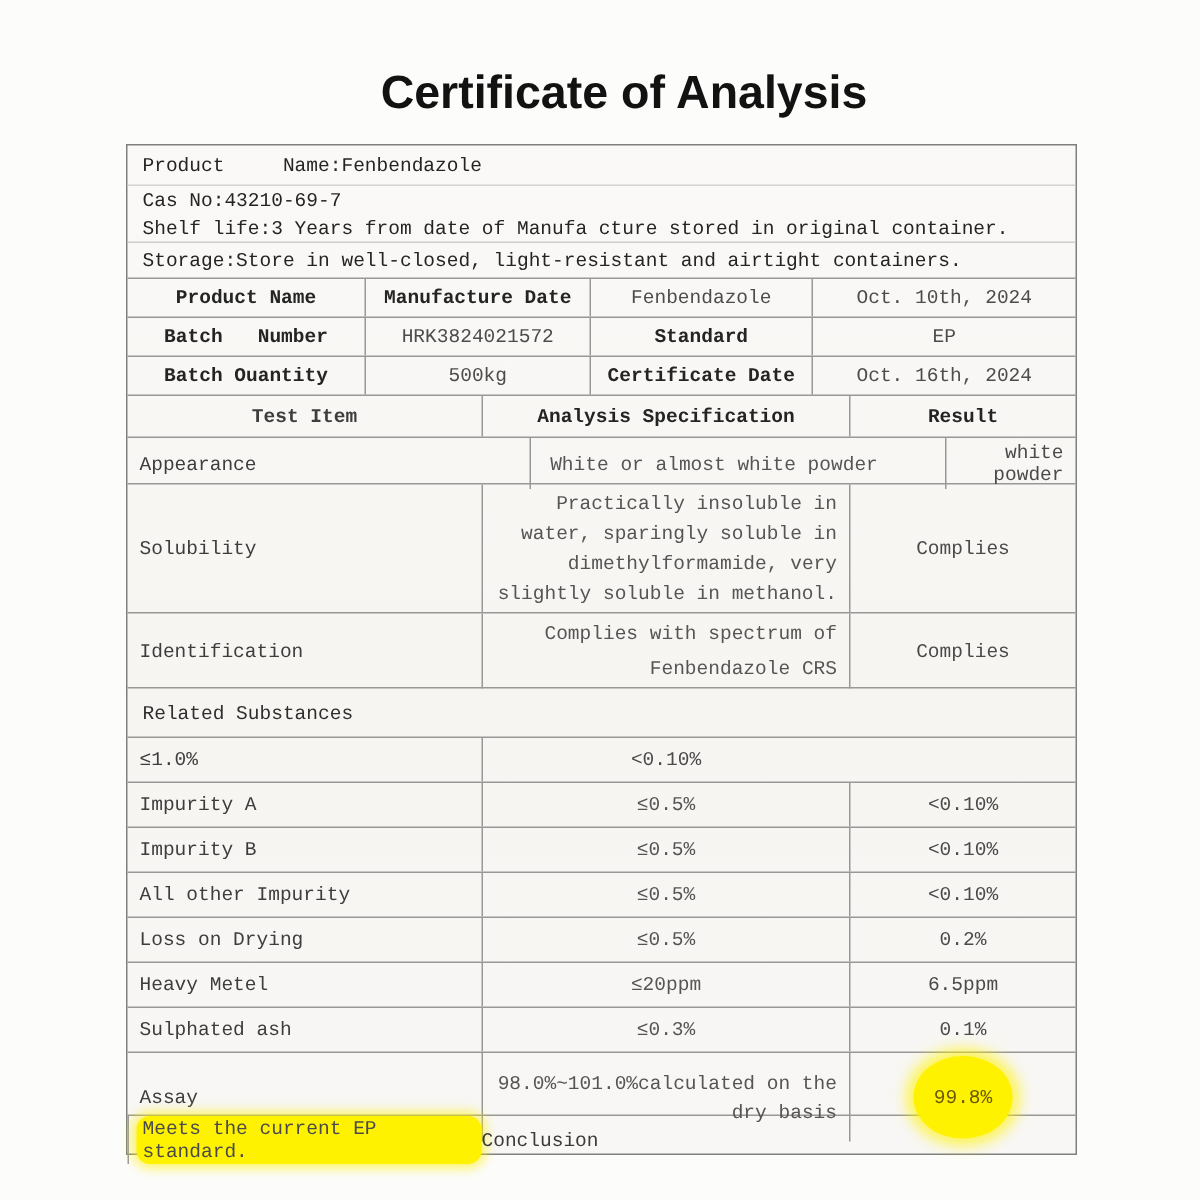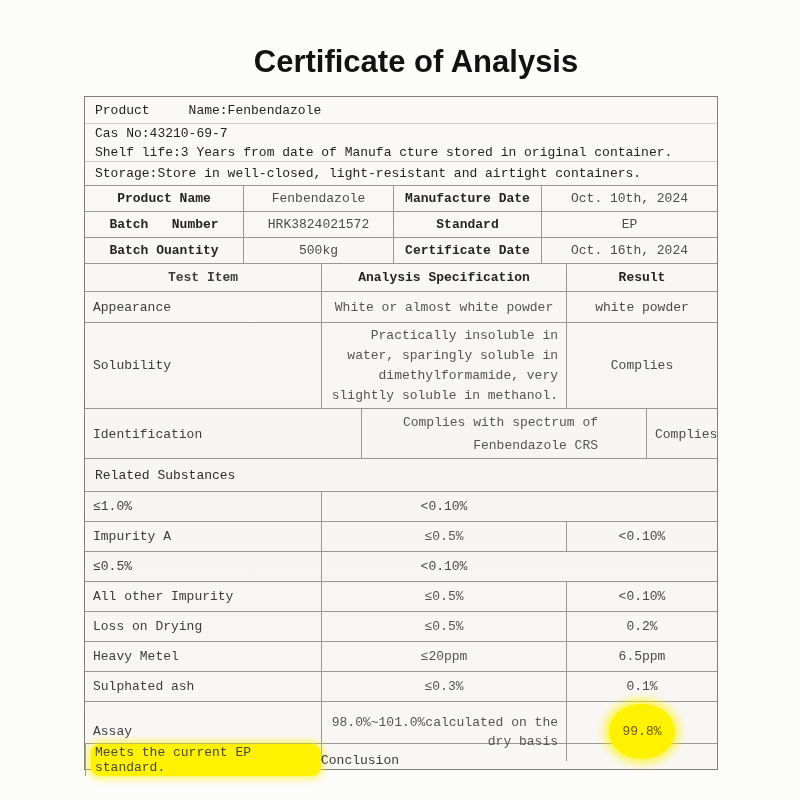--- a/index.html
+++ b/index.html
@@ -45,24 +45,24 @@
   .val { color: #4c4c4c; }
 
   
   .trow { display: grid; grid-template-columns: 236px 245px 1fr; }
   .trow > .c { border-left: 1px solid #989898; display: flex; align-items: center; justify-content: center; text-align: right; padding: 2px 8px; }
   .trow > .c:first-child { border-left: none; justify-content: flex-start; text-align: left; white-space: pre; color: #3d3d3d; }
   .thead { height: 28px; }
   .thead > .c { font-weight: 700; color: #242424; justify-content: center !important; text-align: right; }
   .spec { color: #555; }
   .res  { color: #4a4a4a; }
-  .r31 { height: 31px; }
+  .r31 { height: 31px; gap: 32px; }
   .r86 { height: 86px; }
   .r86 .spec { line-height: 20px; }
-  .r50 { height: 50px; gap: 40px; }
+  .r50 { height: 50px; }
   .r50 .spec { line-height: 23px; }
   .r42 { height: 42px; }
   .r42 .spec { line-height: 19px; }
   .r30 { height: 30px; }
 
   
   .srow { height: 33px; display: flex; align-items: center; padding-left: 10px; color: #2e2e2e; }
 
   
   .crow { display: grid; grid-template-columns: 236px 1fr; height: 25px; }
@@ -102,22 +102,22 @@
   <div class="row hb hb2">
     <span>Cas No:43210-69-7</span>
     <span>Shelf life:3 Years from date of Manufa cture stored in original container.</span>
   </div>
   <div class="row hb hb3">
     <span>Storage:Store in well-closed, light-resistant and airtight containers.</span>
   </div>
 
   <div class="row irow">
     <div class="c lab">Product Name</div>
+    <div class="c lab">Manufacture Date</div>
     <div class="c val">Fenbendazole</div>
-    <div class="c lab">Manufacture Date</div>
     <div class="c val">Oct. 10th, 2024</div>
   </div>
   <div class="row irow">
     <div class="c lab">Batch   Number</div>
     <div class="c val">HRK3824021572</div>
     <div class="c lab">Standard</div>
     <div class="c val">EP</div>
   </div>
   <div class="row irow">
     <div class="c lab">Batch Ouantity</div>
@@ -157,20 +157,21 @@
   <div class="row trow r30">
     <div class="c spec">≤1.0%</div>
     <div class="c res">&lt;0.10%</div>
   </div>
   <div class="row trow r30">
     <div class="c">Impurity A</div>
     <div class="c spec">≤0.5%</div>
     <div class="c res">&lt;0.10%</div>
   </div>
   <div class="row trow r30">
+    <div class="c">Impurity B</div>
     <div class="c spec">≤0.5%</div>
     <div class="c res">&lt;0.10%</div>
   </div>
   <div class="row trow r30">
     <div class="c">All other Impurity</div>
     <div class="c spec">≤0.5%</div>
     <div class="c res">&lt;0.10%</div>
   </div>
   <div class="row trow r30">
     <div class="c">Loss on Drying</div>

